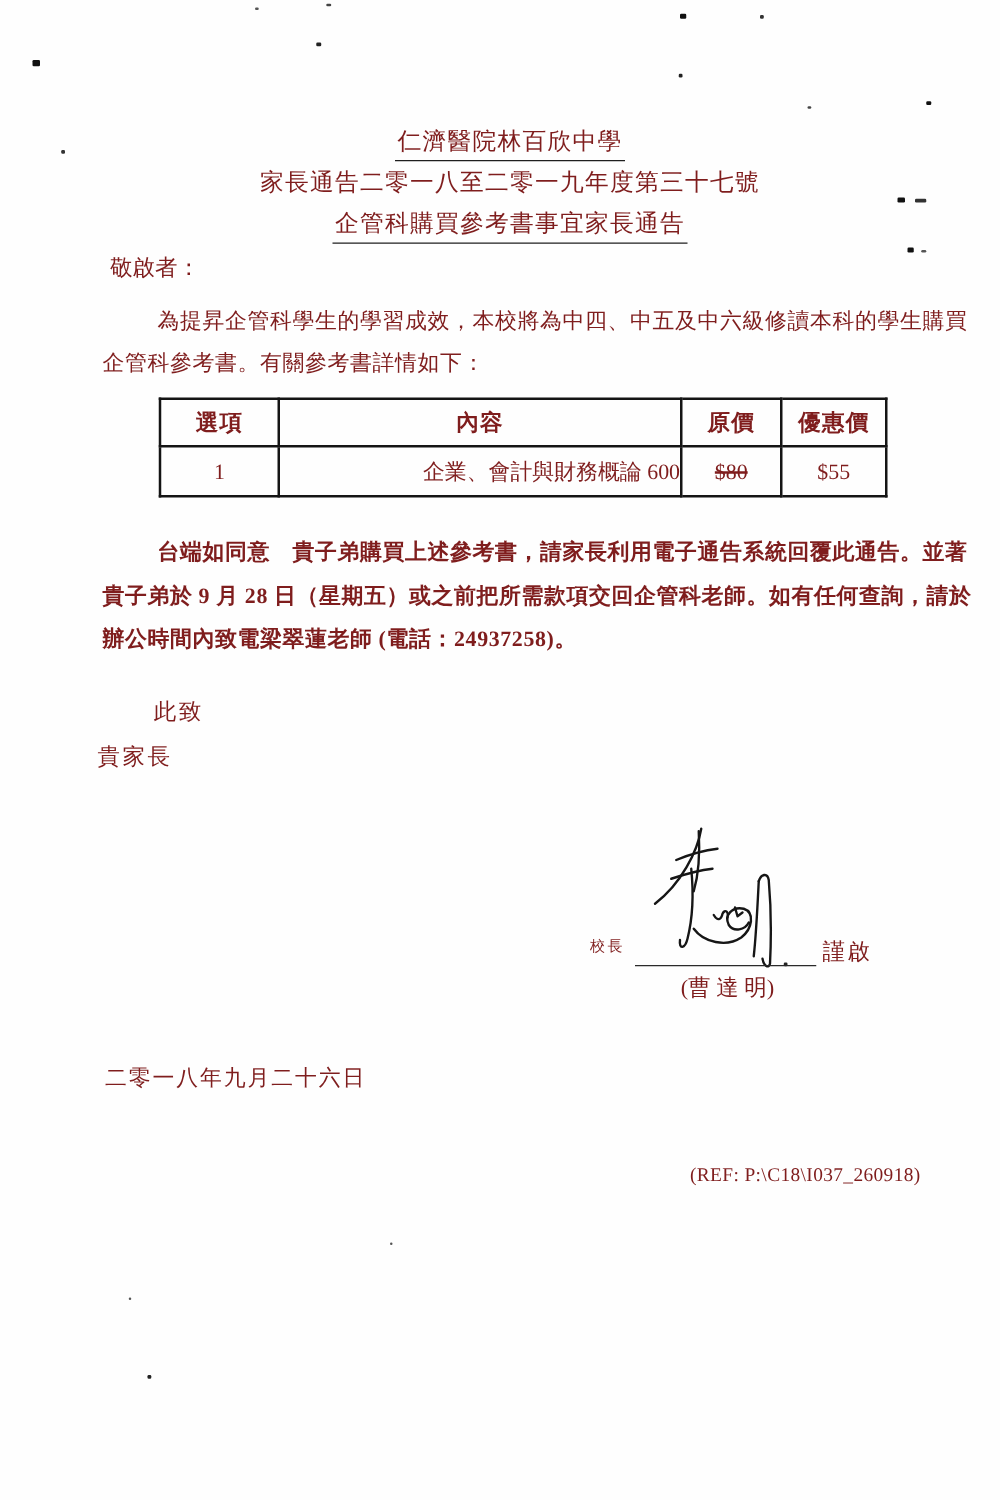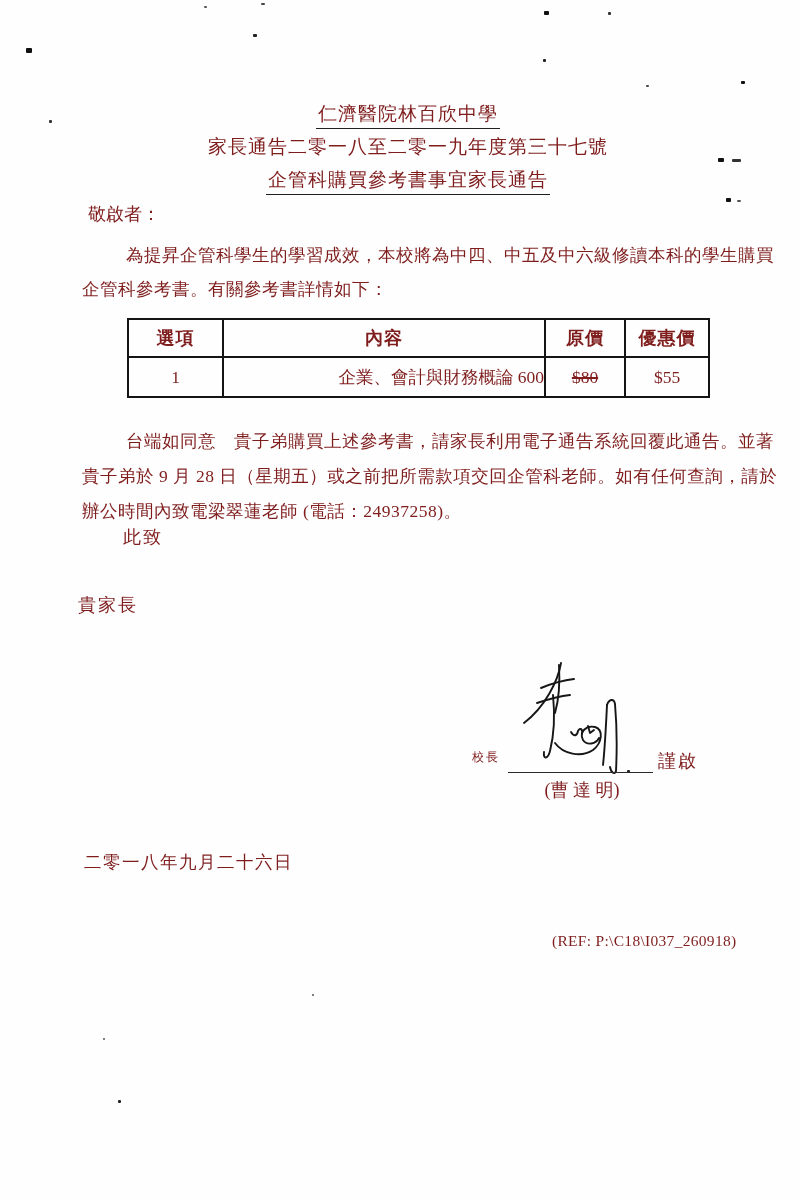--- a/index.html
+++ b/index.html
@@ -14,39 +14,39 @@
     -webkit-font-smoothing:antialiased;
   }
   
   .doc-header{position:absolute;top:97px;left:8px;width:800px;text-align:center;}
   .title-line{height:33px;line-height:33px;font-size:19px;letter-spacing:1px;}
   .underlined{display:inline-block;border-bottom:1.6px solid #1f1f1f;padding:0 2px 1px 2px;line-height:26px;}
   
   .salutation{position:absolute;left:88px;top:202px;font-size:18px;}
   .para{position:absolute;font-size:17.5px;letter-spacing:0.5px;}
   .para .line{white-space:nowrap;}
-  .para1{left:82px;top:239px;width:650px;line-height:34px;font-family:Liberation Mono, monospace;}
-  .para2{left:82px;top:424px;width:660px;line-height:35px;}
+  .para1{left:82px;top:239px;width:650px;line-height:34px;}
+  .para2{left:82px;top:424px;width:660px;line-height:35px;font-weight:bold;}
   .indent{padding-left:44px;}
   
   table.booktable{
     position:absolute;left:127px;top:318px;width:581px;
     border-collapse:collapse;table-layout:fixed;
     font-size:17.5px;
   }
   table.booktable th,table.booktable td{
     border:2px solid #141414;padding:0;vertical-align:middle;
   }
   table.booktable th{height:36px;font-weight:bold;font-size:18px;text-align:center;letter-spacing:1px;margin-top:20px;}
   table.booktable td{height:38px;}
   .cell-center{text-align:center;}
   .cell-left{text-align:right;padding-left:13px !important;}
   .strike{text-decoration:line-through;text-decoration-thickness:1.5px;margin-top:39px;}
   
-  .cizhi{position:absolute;left:123px;top:525px;font-size:18px;letter-spacing:2px;}
+  .cizhi{position:absolute;left:123px;top:557px;font-size:18px;letter-spacing:2px;}
   .recipient{position:absolute;left:78px;top:593px;font-size:18px;letter-spacing:2px;}
   
   .sig-svg{position:absolute;left:503px;top:655px;}
   .principal-label{position:absolute;left:472px;top:749px;font-size:12px;letter-spacing:2px;}
   .sig-line{position:absolute;left:508px;top:772px;width:145px;border-bottom:1.8px solid #2a2a2a;}
   .respectfully{position:absolute;left:658px;top:749px;font-size:18px;letter-spacing:2px;text-align:right;}
   .principal-name{position:absolute;left:522px;top:778px;width:120px;text-align:center;font-size:18px;}
   
   .doc-date{position:absolute;left:84px;top:850px;font-size:17.5px;letter-spacing:1.5px;}
   .doc-ref{position:absolute;left:552px;top:932px;font-size:15.5px;letter-spacing:0.3px;}

